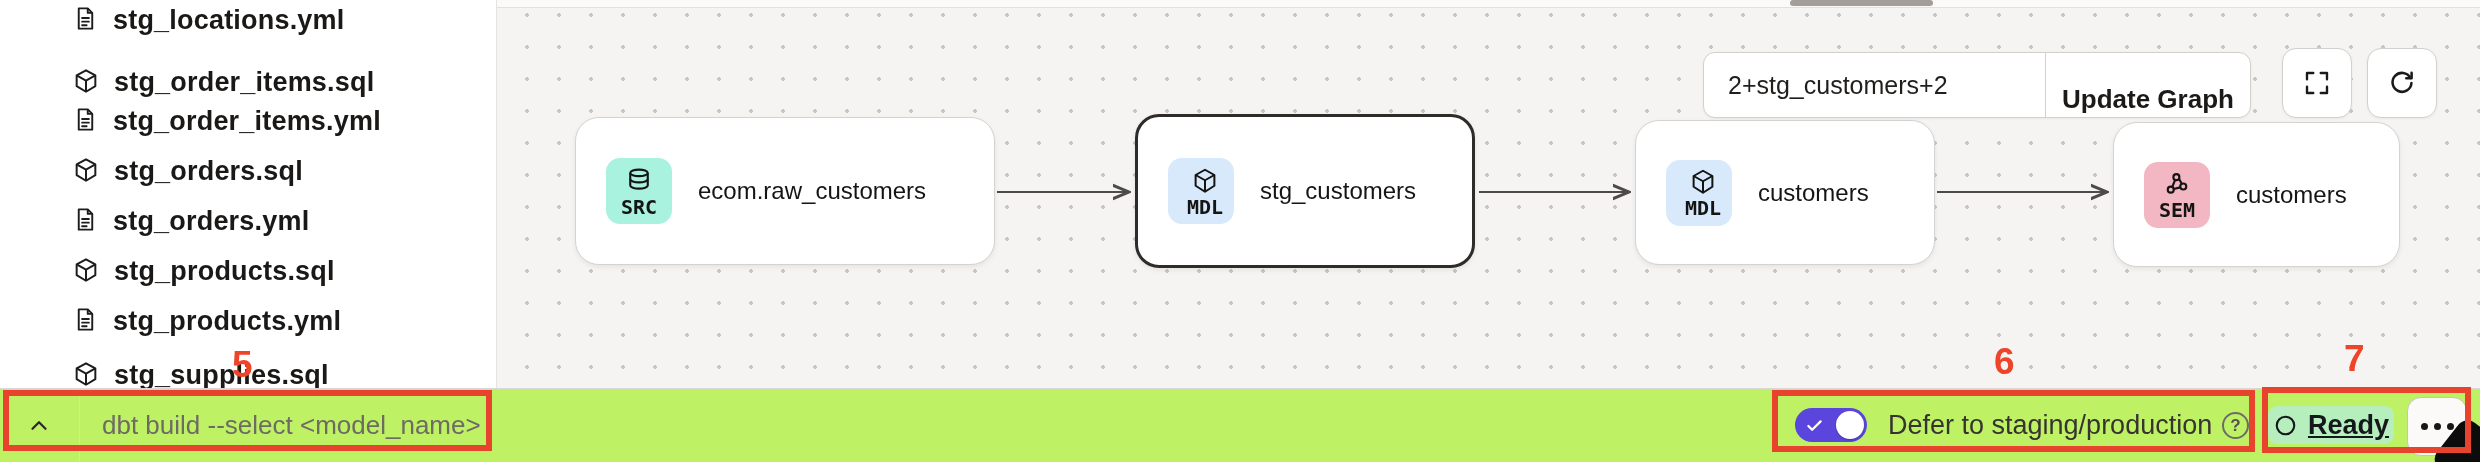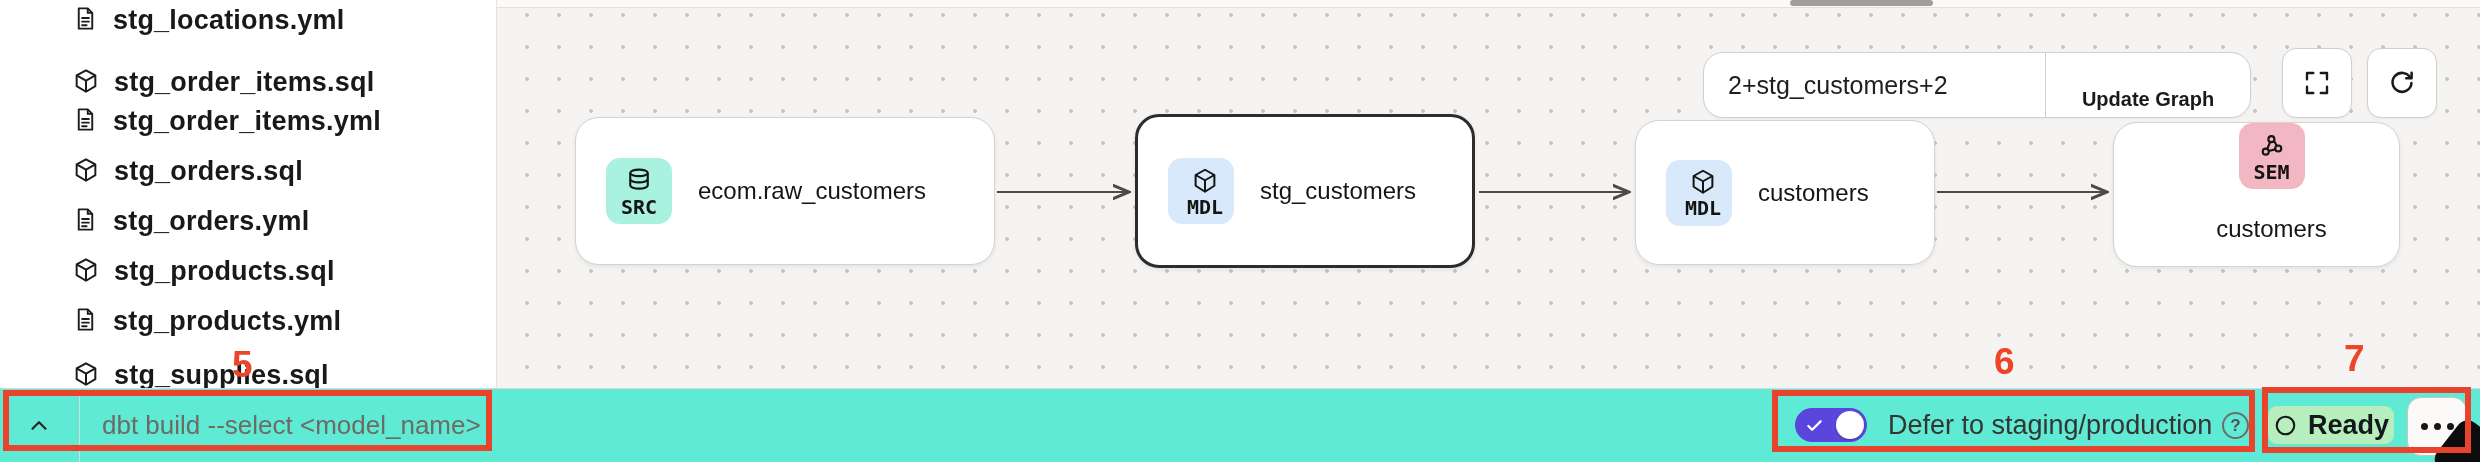--- a/index.html
+++ b/index.html
@@ -59,47 +59,47 @@
   }
   .badge-src { background:#a9f2e0; }
   .badge-mdl { background:#d8e9fb;padding-left:8px; }
   .badge-sem { background:#f3b7c3; }
   .badge-label { font-family:"DejaVu Sans Mono", monospace; font-size:20px; font-weight:600; color:#141413; line-height:1; }
   .node-title { font-size:24px; font-weight:500; color:#161514; white-space:nowrap; }
 
   
   .selector-bar {
     position:absolute; left:1206px; top:52px; width:548px; height:66px;
-    background:#ffffff; border:1.5px solid #d2d0cd; border-radius:20px;
+    background:#ffffff; border:1.5px solid #d2d0cd; border-radius:12px;
     display:flex; align-items:stretch; box-shadow:0 1px 3px rgba(0,0,0,.05);
   }
   .selector-input {
     width:342px; border:none; outline:none; background:transparent;
     border-right:1.5px solid #d2d0cd; border-radius:12px 0 0 12px;
     font-family:"Liberation Sans", sans-serif;
     font-size:25px; color:#211f1d; padding:0 24px;
   }
   .update-btn {
     flex:1; border:none; background:transparent; cursor:pointer;
     font-family:"Liberation Sans", sans-serif;
-    font-size:20px; font-weight:600; color:#1c1a18;margin-top:28px;
+    font-size:26px; font-weight:600; color:#1c1a18;margin-top:28px;
   }
   .square-btn {
     position:absolute; top:48px; width:70px; height:70px;
     background:#ffffff; border:1.5px solid #d2d0cd; border-radius:14px;
     display:flex; align-items:center; justify-content:center; cursor:pointer;
     box-shadow:0 1px 3px rgba(0,0,0,.05);
   }
   .fs-btn { left:1785px; }
   .rf-btn { left:1870px; }
 
   
   .bottom-bar {
     position:absolute; left:0; top:388px; width:2480px; height:74px;
-    background:#5eead4; border-top:1px solid #dad8d5;
+    background:#bef264; border-top:1px solid #dad8d5;
   }
   .chevron-btn {
     position:absolute; left:16px; top:0; width:46px; height:74px;
     display:flex; align-items:center; justify-content:center;
     background:transparent; border:none; cursor:pointer;
   }
   .bar-divider { position:absolute; left:79px; top:0; height:74px; border-left:1px solid #dcdad6; }
   .command-text {
     position:absolute; left:102px; top:0; height:74px; line-height:72px;
     font-size:26px; color:#6e6a64; white-space:nowrap; cursor:text;
@@ -121,21 +121,21 @@
     position:absolute; left:2222px; top:23px; width:27px; height:27px;
     border:2px solid #6f6b66; border-radius:50%;
     display:flex; align-items:center; justify-content:center;
     font-size:17px; font-weight:700; color:#55524e; cursor:pointer;
   }
   .ready-pill {
     position:absolute; left:2268px; top:17px; width:126px; height:38px;
     background:#b6efbd; border-radius:9px;
     display:flex; align-items:center; justify-content:center; gap:10px;
   }
-  .ready-label { font-size:27px; font-weight:600; color:#14181c; }
+  .ready-label { font-size:27px; font-weight:600; color:#14181c;text-decoration:underline; }
   .more-btn {
     position:absolute; left:2407px; top:8px; width:60px; height:59px;
     background:#fbfaf8; border:1.5px solid #c7c4c0; border-radius:14px;
     display:flex; align-items:center; justify-content:center; gap:6px; cursor:pointer;
   }
   .more-btn i { width:7px; height:7px; border-radius:50%; background:#181715; }
 
   
   .anno-box { position:absolute; border:6px solid #e8432c; pointer-events:none; }
   .anno-box5 { left:3px;    top:390px; width:489px; height:61px; }
@@ -264,21 +264,21 @@
     <div class="badge badge-mdl">
       <svg width="30" height="30" viewBox="0 0 24 24" fill="none" stroke="#141413" stroke-width="1.6" stroke-linejoin="round">
           <path d="M12 3l7.5 4.2v8.6L12 20.6 4.5 15.8V7.2z"></path>
           <path d="M4.5 7.2L12 11.4l7.5-4.2M12 11.4v9.2"></path>
         </svg>
       <span class="badge-label">MDL</span>
     </div>
     <span class="node-title">customers</span>
   </div>
 
-  <div class="node" style="left:1616px; top:122px; width:287px; height:145px;flex-direction:column;">
+  <div class="node" style="left:1616px; top:122px; width:287px; height:145px;">
     <div class="badge badge-sem">
       <svg width="30" height="30" viewBox="0 0 24 24" fill="none" stroke="#141413" stroke-width="1.7">
           <circle cx="7" cy="16.5" r="2.4"></circle>
           <circle cx="11.5" cy="6.5" r="2.4"></circle>
           <circle cx="17" cy="14" r="2.4"></circle>
           <path d="M8.2 14.4l2.3-5.7M13.6 7.8l2.3 4.2M9.4 16l5.2-1.3"></path>
         </svg>
       <span class="badge-label">SEM</span>
     </div>
     <span class="node-title">customers</span>

